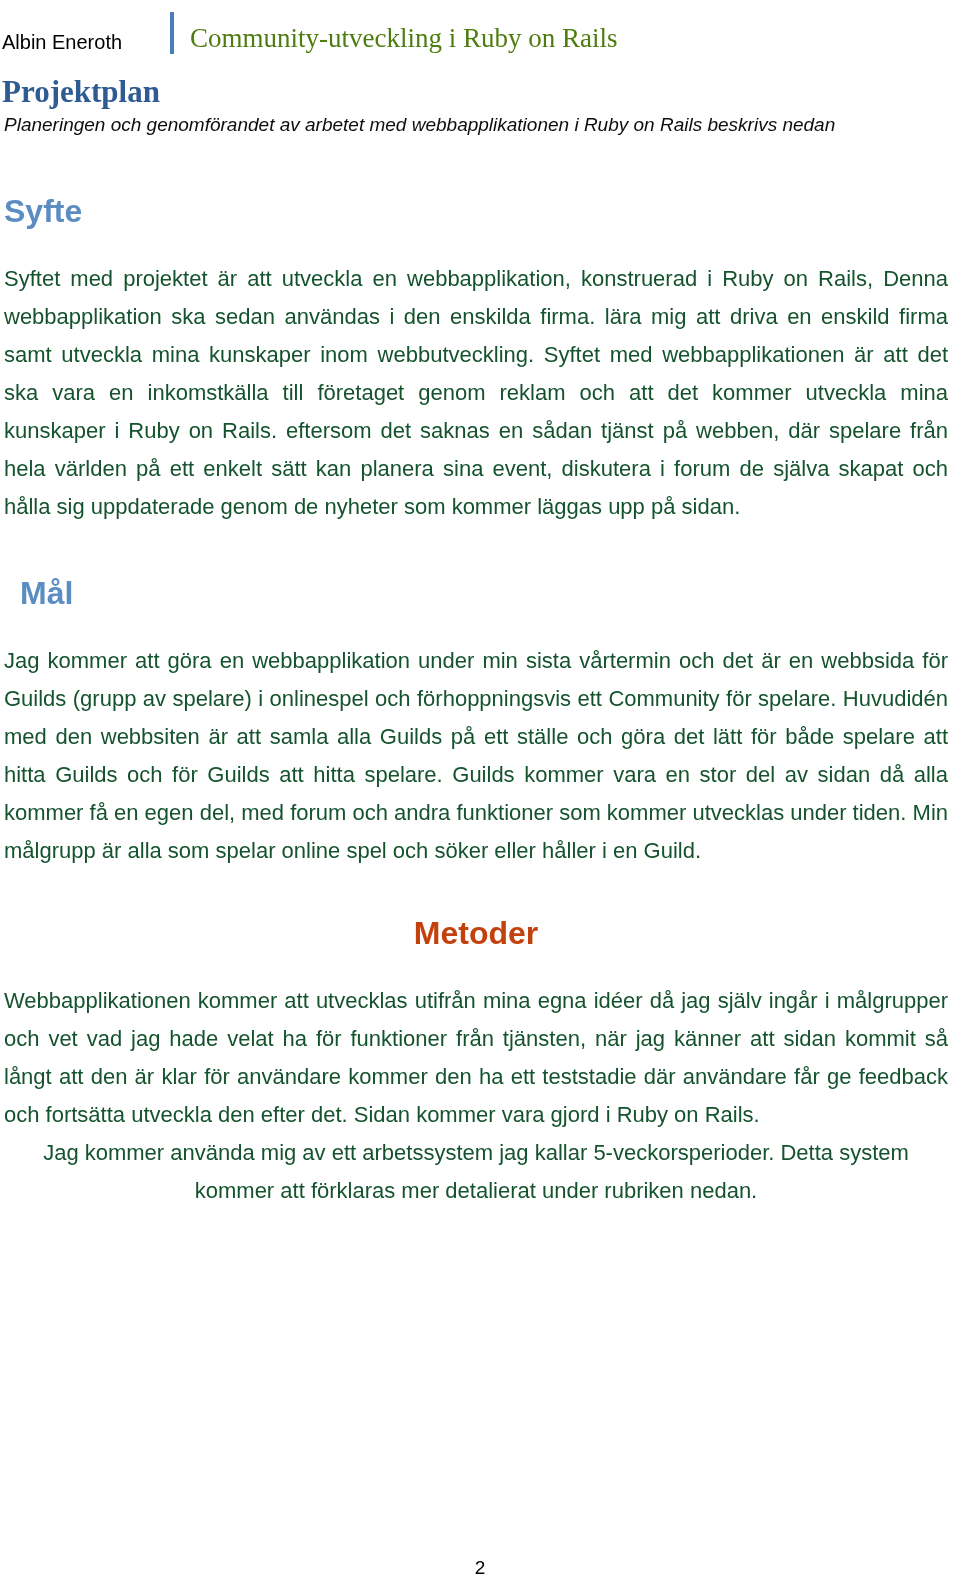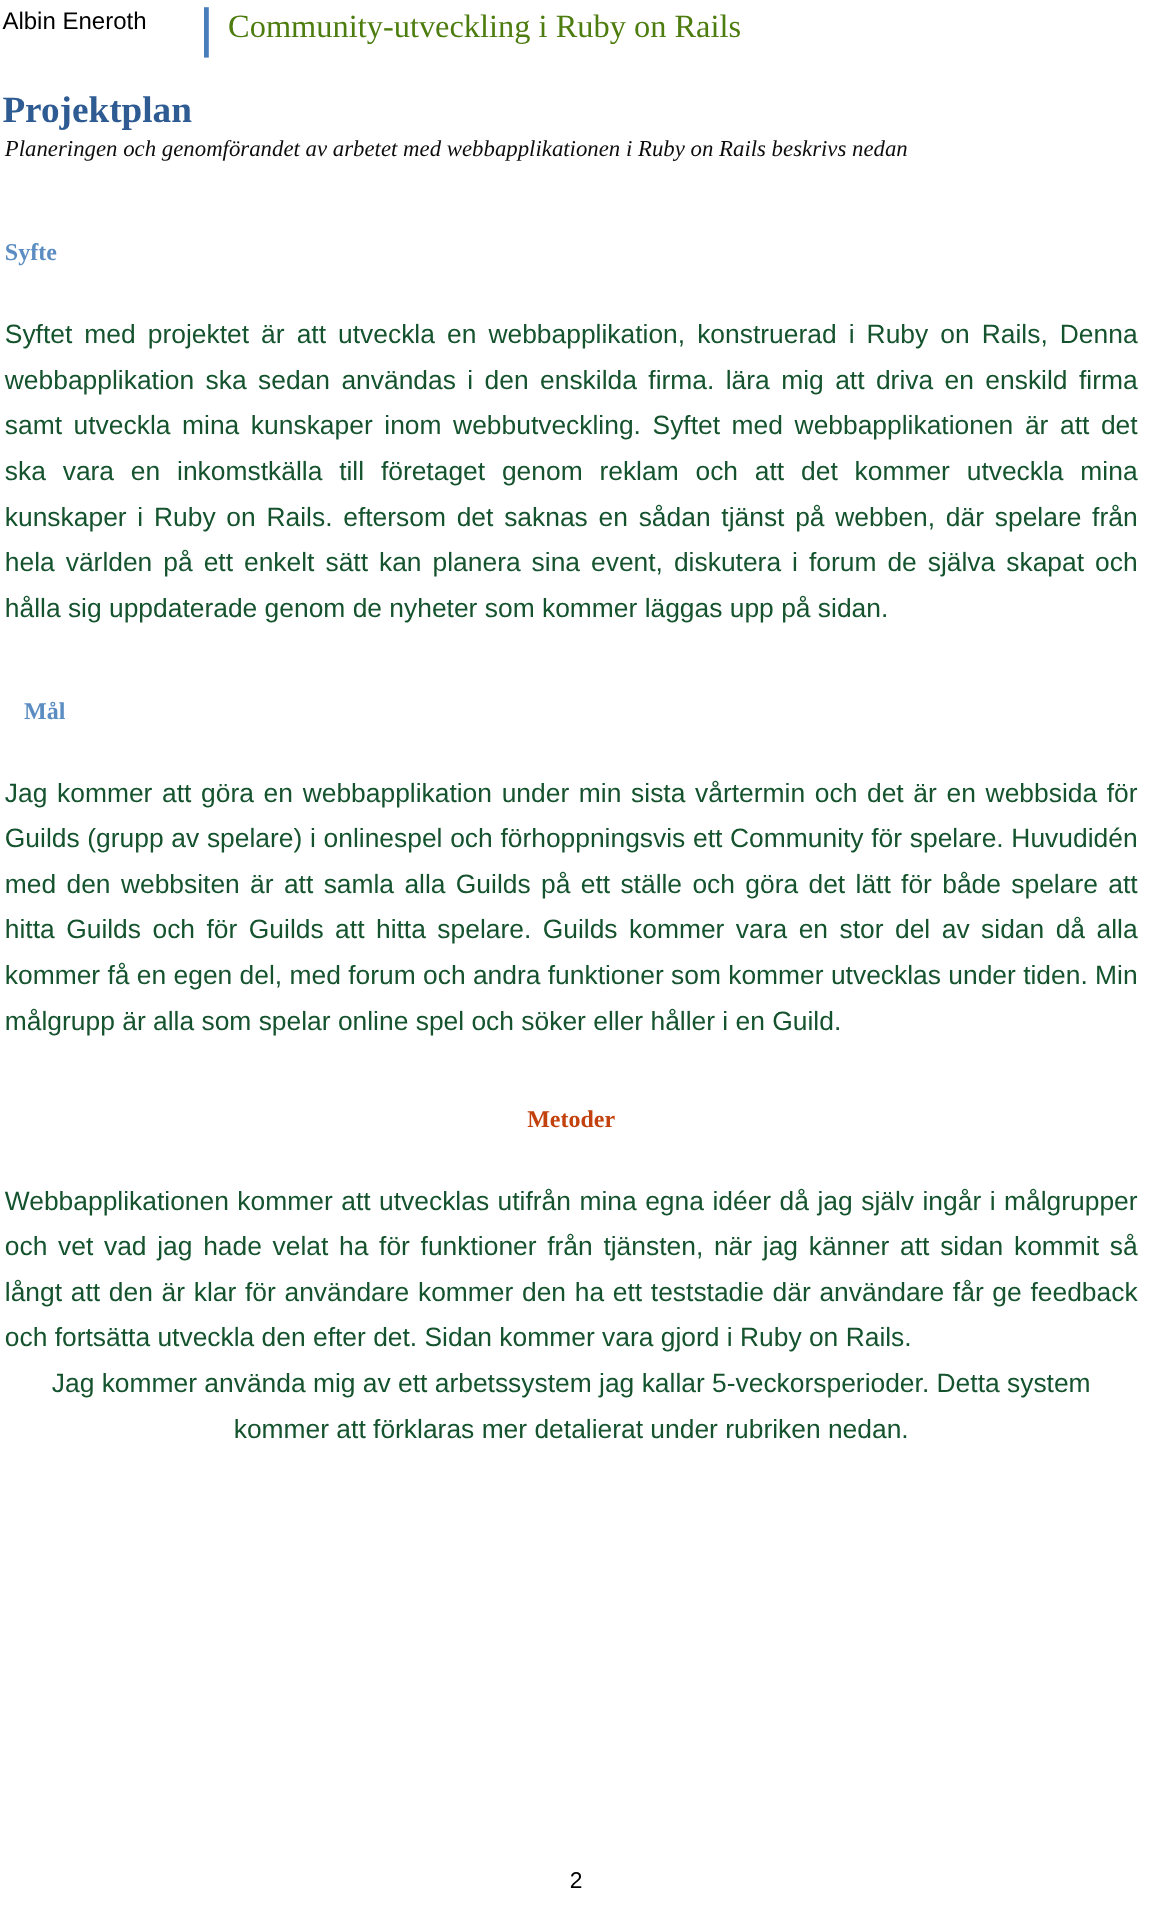--- a/index.html
+++ b/index.html
@@ -26,21 +26,21 @@
   }
 
   
   .doc-header {
     position: absolute;
     left: 0;
     top: 6px;
     width: 768px;
     height: 48px;
     display: flex;
-    align-items: flex-start;
+    align-items: flex-end;
   }
   .doc-header-author {
     font-family: "Liberation Sans", sans-serif;
     font-size: 20px;
     line-height: 24px;
     color: #000000;
     white-space: nowrap;
     padding-left: 2px;
   }
   .doc-header-rule {
@@ -70,32 +70,32 @@
     font-size: 31px;
     line-height: 36px;
     color: #2E5B92;
     white-space: nowrap;
   }
   .subtitle {
     position: absolute;
     left: 4px;
     top: 112px;
     width: 946px;
-    font-family: Liberation Serif, serif;
+    font-family: Liberation Sans, sans-serif;
     font-style: italic;
     font-size: 19px;
     line-height: 26px;
     color: #0d0d0d;
     white-space: nowrap;
   }
 
   .h2 {
-    font-family: Liberation Serif, serif;
+    font-family: Liberation Sans, sans-serif;
     font-weight: bold;
-    font-size: 20px;
+    font-size: 32px;
     line-height: 30px;
     color: #5B8DC2;
     margin: 0;
     padding: 0;
     white-space: nowrap;
   }
 
   
   .body-block {
     position: absolute;

